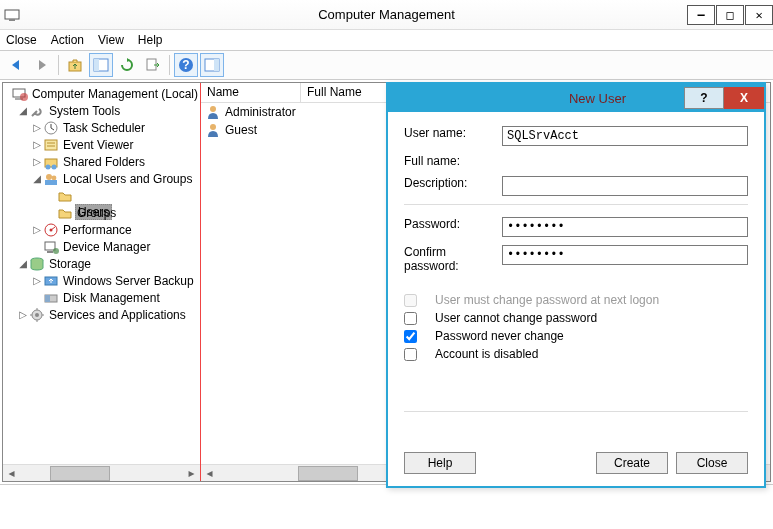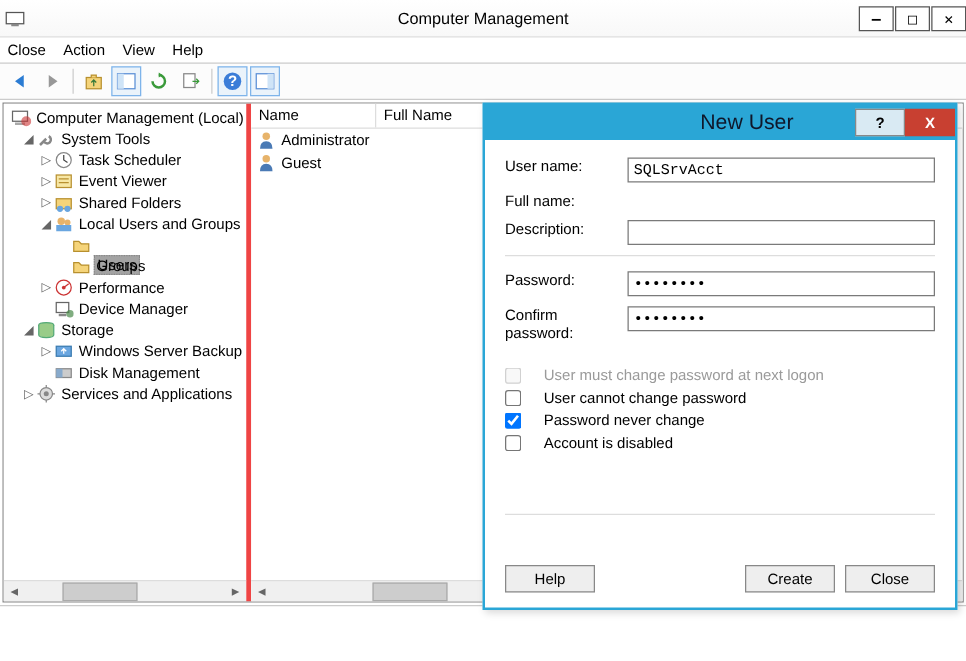--- a/index.html
+++ b/index.html
@@ -17,21 +17,21 @@
 .menubar span { cursor: default; }
 
 
 .toolbar { height: 30px; border-top: 1px solid #ccc; border-bottom: 1px solid #ccc; background: #fcfcfc; display: flex; align-items: center; padding: 0 4px; gap: 2px; }
 .tbtn { width: 24px; height: 24px; border: 1px solid transparent; display: flex; align-items: center; justify-content: center; cursor: pointer; }
 .tbtn.framed { border: 1px solid #7eb4ea; background: #eaf3fb; }
 .tsep { width: 1px; height: 20px; background: #ccc; margin: 0 2px; }
 
 
 .main { display: flex; height: 400px; border: 1px solid #888; margin: 2px; }
-.tree-pane { width: 198px; border-right: 4px solid #ef4444; overflow: hidden; position: relative; background: #fff; }
+.tree-pane { width: 198px; border-right: 1px solid #ef4444; overflow: hidden; position: relative; background: #fff; }
 .list-pane { flex: 1; position: relative; background: #fff; }
 
 
 .tree { padding: 2px 0; white-space: nowrap; }
 .tree-row { display: flex; align-items: center; height: 17px; padding-left: 2px; cursor: default; }
 .tree-row .expander { width: 12px; text-align: center; color: #666; font-size: 10px; cursor: pointer; }
 .tree-row .ticon { width: 16px; height: 16px; display: inline-flex; align-items: center; justify-content: center; margin-right: 2px; }
 .tree-row .label { padding: 0 2px; }
 .tree-row.selected .label { border: 1px dotted #888; background: #a3a3a3; margin-top: 33px; }
 .indent0{padding-left:0} .indent1{padding-left:14px} .indent2{padding-left:28px} .indent3{padding-left:42px}
@@ -46,21 +46,21 @@
 .hscroll { position: absolute; left: 0; right: 0; bottom: 0; height: 17px; background: #f0f0f0; border-top: 1px solid #ddd; display:flex; align-items:center; justify-content:space-between;}
 .hscroll .arrow{width:17px;height:15px;display:flex;align-items:center;justify-content:center;color:#666;cursor:pointer;}
 .hscroll .thumb{height:15px;background:#cdcdcd;border:1px solid #aaa;}
 
 
 .statusbar { height: 22px; border-top: 1px solid #ccc; }
 
 
 .dialog { position: absolute; left: 386px; top: 82px; width: 380px; background: #fff; border: 2px solid #2aa6d6; box-shadow: 2px 2px 6px rgba(0,0,0,.15); }
 .dlg-title { height: 28px; background: #2aa6d6; display: flex; align-items: center; position: relative; }
-.dlg-title .t { position: absolute; left:50%; transform:translateX(-50%); color:#0f172a; font-size:17px;padding-left:43px;}
+.dlg-title .t { position: absolute; left:50%; transform:translateX(-50%); color:#7f1d1d; font-size:13px;padding-left:43px;}
 .dlg-title .ctrls { margin-left:auto; display:flex;}
 .dlg-title .dbtn { width:40px; height:22px; display:flex; align-items:center; justify-content:center; font-weight:bold; cursor:pointer; }
 .dlg-title .dhelp { background:#d9eaf3; border:1px solid #888;}
 .dlg-title .dclose { background:#c84031; color:#fff;}
 .dlg-body { padding: 14px 16px 12px 16px; }
 .form-row { display:flex; align-items:flex-start; margin-bottom:8px; }
 .form-row label { width: 98px; }
 .form-row input[type=text], .form-row input[type=password] { flex:1; height:20px; border:1px solid #7a7a7a; padding:0 4px; font-size:12px;font-family:Liberation Mono, monospace;}
 .pw-row label { width: 98px; }
 .divider { height:1px; background:#ddd; margin:4px 0 12px 0;}

